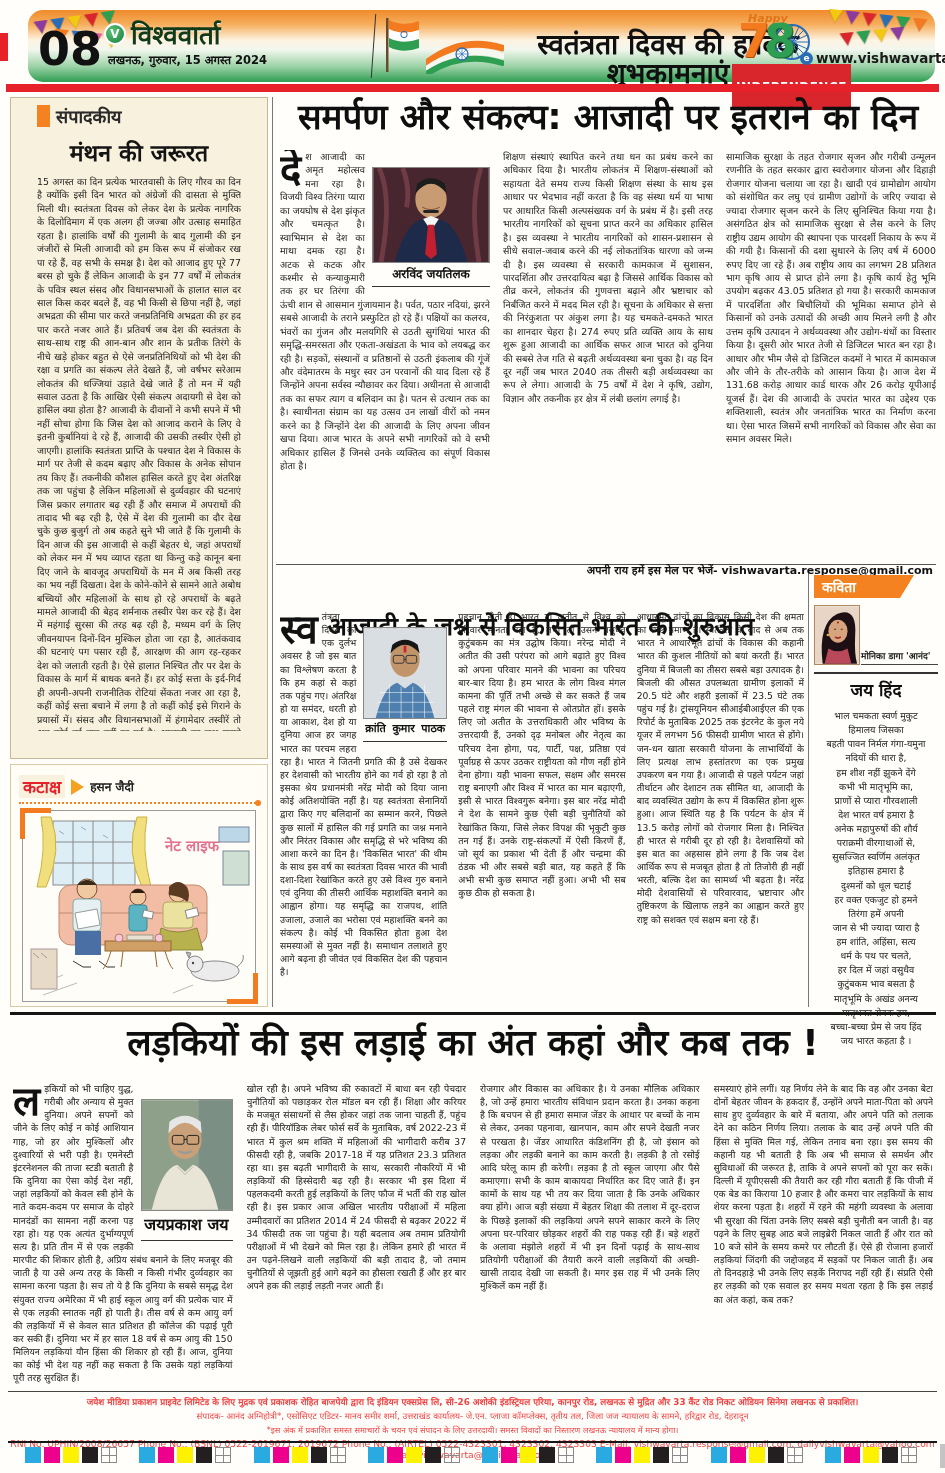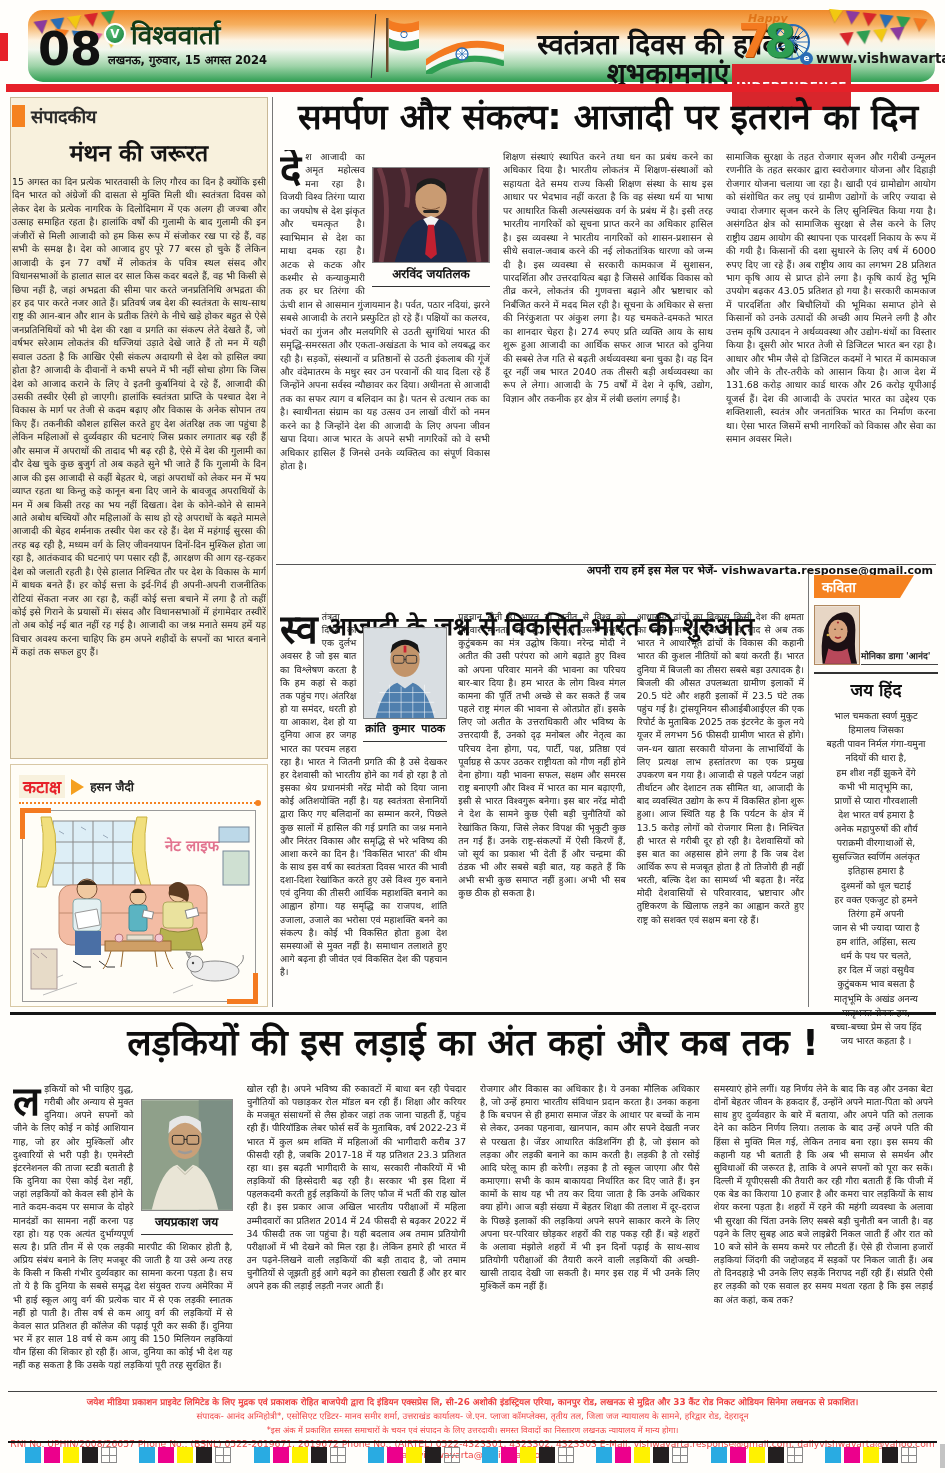--- a/index.html
+++ b/index.html
@@ -32,21 +32,21 @@
   .indep .happy { position:absolute; left:10px; top:0; font-size:11px; font-style:italic; color:#e07518; font-weight:bold; }
   .indep .chakra { position:absolute; left:34px; top:10px; }
   .indep .seven { position:absolute; left:0; top:6px; font-size:46px; font-weight:bold; color:#f47a20; text-shadow:1px 1px 0 #b54e07; line-height:1; }
   .indep .eight { position:absolute; left:26px; top:6px; font-size:46px; font-weight:bold; color:#2e9e52; text-shadow:1px 1px 0 #14692f; line-height:1; }
   .indep .indep-label { position:absolute; left:-6px; top:52px; background:#d8262c; color:#fff; font-size:12px; font-weight:bold; padding:16px 4px; letter-spacing:.5px; }
   .website { position:absolute; left:772px; top:40px; display:flex; align-items:center; gap:3px; font-size:13.5px; font-weight:bold; color:#1b1b1b; }
   .globe { width:13px; height:13px; border-radius:50%; background:#2a6db5; color:#fff; font-size:9px; display:flex; align-items:center; justify-content:center; font-weight:bold; }
   .red-band { position:absolute; left:6px; top:84px; width:933px; height:8px; background:#e62129; }
 
   
-  .editorial { position:absolute; left:10px; top:97px; width:258px; height:662px; background:#f8f1dd; border:1px solid #c9b896; padding:6px 1px; overflow:hidden; }
+  .editorial { position:absolute; left:10px; top:97px; width:258px; height:662px; background:#f8f1dd; border:1px solid #c9b896; padding:6px 26px; overflow:hidden; }
   .sec-head { display:flex; align-items:center; gap:6px; }
   .sec-block { width:13px; height:22px; background:#f58220; }
   .sec-label { font-size:18px; font-weight:bold; color:#2a2a2a; }
   .ed-title { text-align:center; font-size:23px; font-weight:bold; color:#141414; margin:8px 0 7px; }
   .body-txt { font-size:9.4px; line-height:1.43; text-align:justify; color:#1c1c1c; }
   .editorial .body-txt { height:556px; overflow:hidden; }
 
   
   .cartoon { position:absolute; left:10px; top:764px; width:258px; height:243px; background:#fffdf6; border:1px solid #d8c8a5; padding:10px 8px; }
   .cartoon-head { display:flex; align-items:center; gap:6px; }
@@ -89,21 +89,21 @@
   .poem-authorrow svg { border:1px solid #b0885f; }
   .poem-author { font-size:9px; font-weight:bold; color:#222; border-bottom:1px solid #444; padding-bottom:2px; flex:1; }
   .poem-rule { border-top:2px solid #333; margin:7px 0 4px; }
   .poem-title { text-align:center; font-size:17px; font-weight:bold; color:#101010; margin:3px 0 8px; }
   .poem-lines { text-align:center; font-size:9.3px; line-height:1.52; color:#1c1c1c; }
 
   
   .headline-3 { position:absolute; left:30px; top:1024px; width:886px; text-align:center; font-size:36px; font-weight:bold; color:#0e0e0e; line-height:1.05; }
   .cols-3 { position:absolute; left:13px; top:1082px; width:920px; height:302px; display:flex; gap:14px; }
   .cols-3 .col { font-size:9.2px; }
-  .cols-3 .byline { font-size:12px; }
+  .cols-3 .byline { font-size:16px; }
 
   
   .footer { position:absolute; left:0; top:1396px; width:945px; text-align:center; color:#ef4444; }
   .f1 { font-size:8.8px; font-weight:bold; margin-bottom:2px; }
   .f2 { font-size:8.6px; margin-bottom:2px; }
   .f3 { font-size:8.2px; margin-bottom:3px; }
   .f4 { font-size:9.2px; }
 
   
   .cmyk-strip { position:absolute; left:25px; top:1447px; width:892px; display:flex; justify-content:space-between; }

